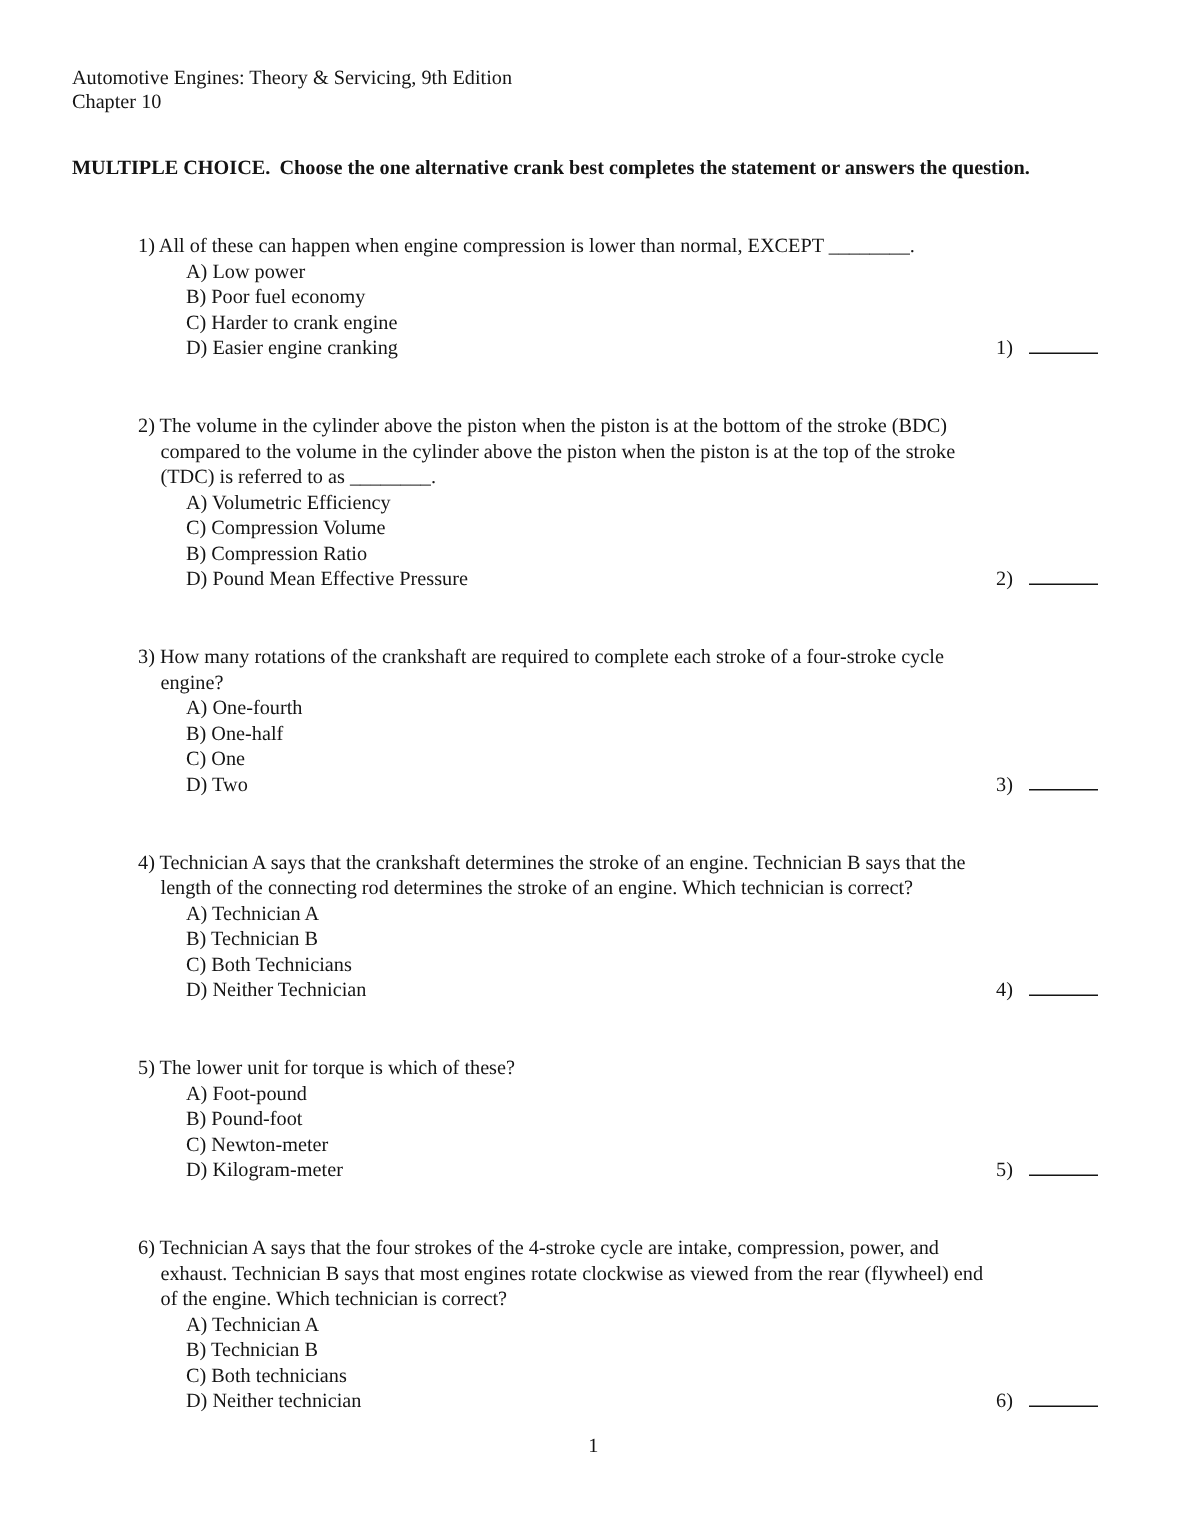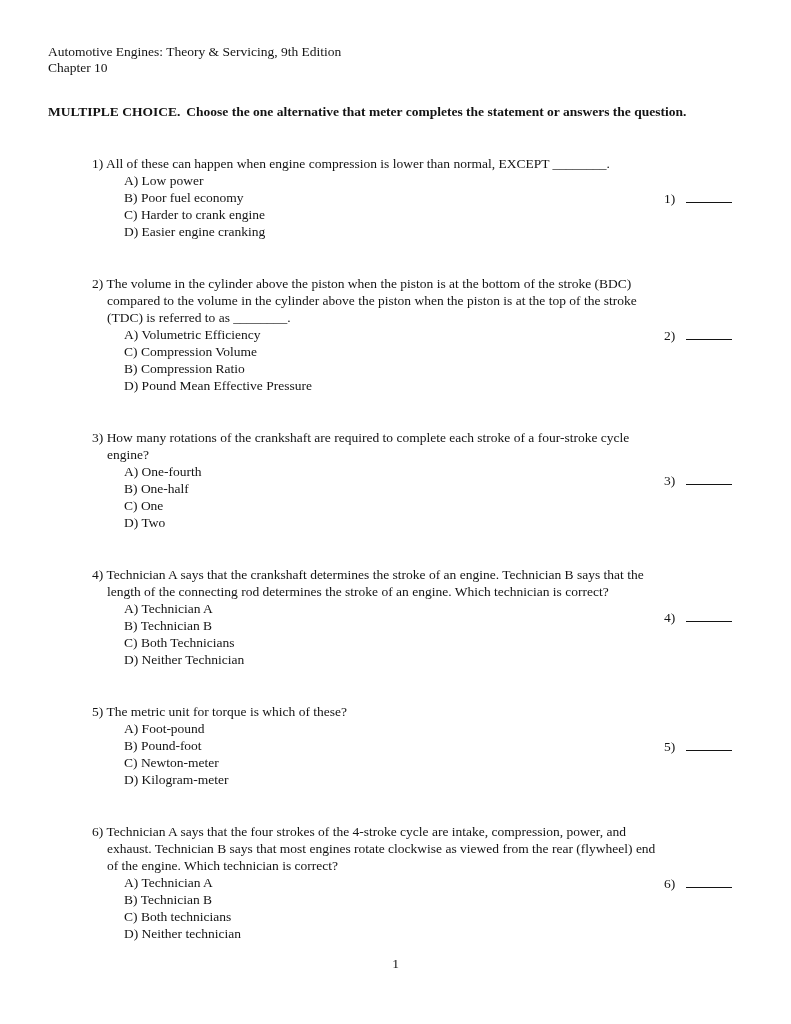--- a/index.html
+++ b/index.html
@@ -46,21 +46,21 @@
   }
   .section-heading .sh-instructions {
     margin-left: 6px;
   }
   .questions {
     margin-top: 21px;
     margin-left: 44px;
   }
   .question {
     display: flex;
-    align-items: center;
+    align-items: flex-end;
     margin-bottom: 27px;
     margin-top: 35px;
   }
   .q-main {
     width: 572px;
     flex: 0 0 auto;
   }
   .q-text {
     font-size: 13.5px;
     line-height: 17px;
@@ -105,21 +105,21 @@
 </head>
 <body>
 
 <div class="page">
 
   <header>
     <div class="hdr-line">Automotive Engines: Theory &amp; Servicing, 9th Edition</div>
     <div class="hdr-line">Chapter 10</div>
   </header>
 
-  <div class="section-heading"><span class="sh-label">MULTIPLE CHOICE.</span><span class="sh-instructions">Choose the one alternative that meter completes the statement or answers the question.</span></div>
+  <div class="section-heading"><span class="sh-label">MULTIPLE CHOICE.</span><span class="sh-instructions">Choose the one alternative crank best completes the statement or answers the question.</span></div>
 
   <div class="questions">
 
     <div class="question">
       <div class="q-main">
         <div class="q-text"><span class="q-num">1)</span> <span>All of these can happen when engine compression is lower than normal, EXCEPT ________.</span></div>
         <div class="choices">
           <div class="choice">A) Low power</div>
           <div class="choice">B) Poor fuel economy</div>
           <div class="choice">C) Harder to crank engine</div>
@@ -163,21 +163,21 @@
           <div class="choice">B) Technician B</div>
           <div class="choice">C) Both Technicians</div>
           <div class="choice">D) Neither Technician</div>
         </div>
       </div>
       <div class="q-answer"><span class="a-num">4)</span><span class="a-line"></span></div>
     </div>
 
     <div class="question">
       <div class="q-main">
-        <div class="q-text"><span class="q-num">5)</span> <span>The metric unit for torque is which of these?</span></div>
+        <div class="q-text"><span class="q-num">5)</span> <span>The lower unit for torque is which of these?</span></div>
         <div class="choices">
           <div class="choice">A) Foot-pound</div>
           <div class="choice">B) Pound-foot</div>
           <div class="choice">C) Newton-meter</div>
           <div class="choice">D) Kilogram-meter</div>
         </div>
       </div>
       <div class="q-answer"><span class="a-num">5)</span><span class="a-line"></span></div>
     </div>
 

